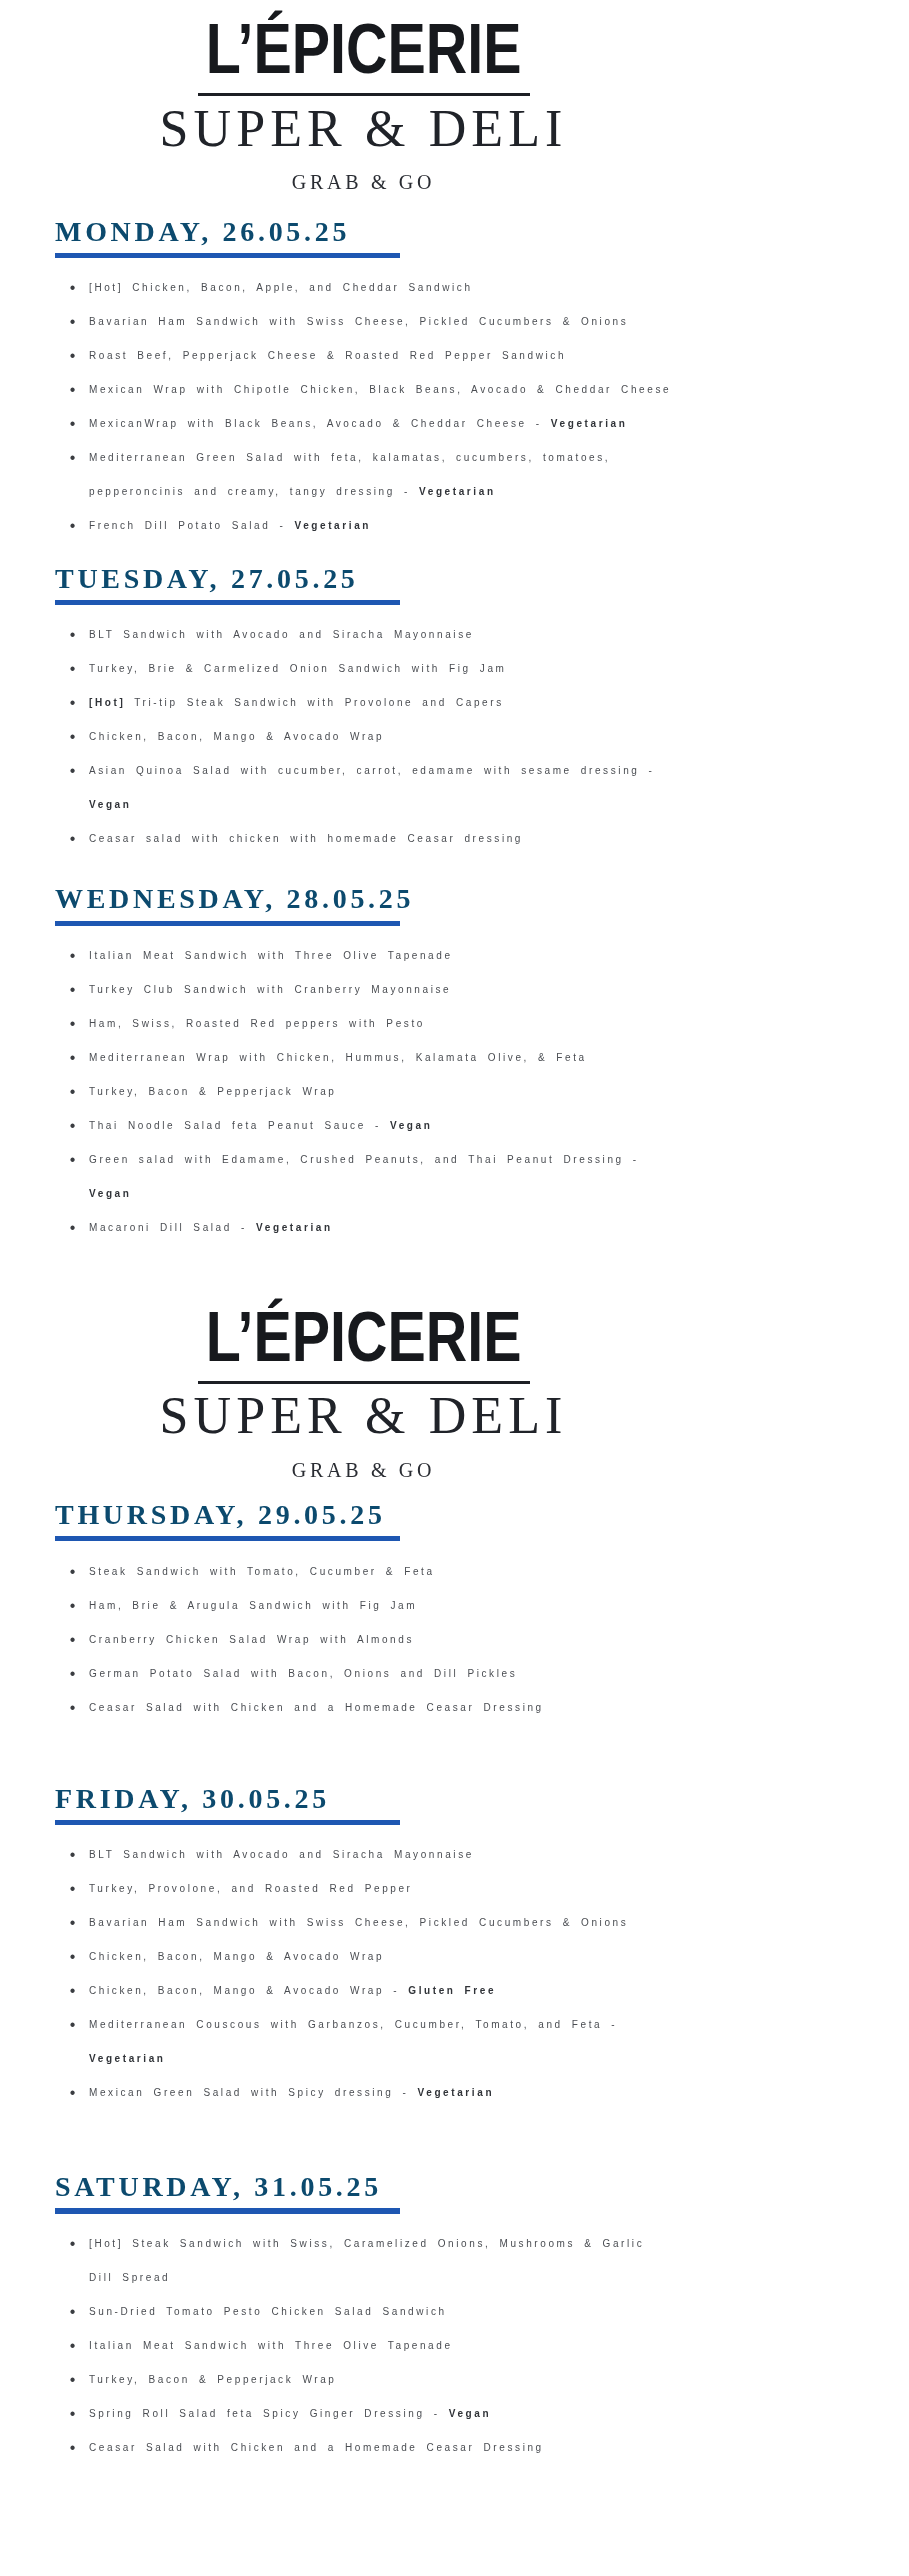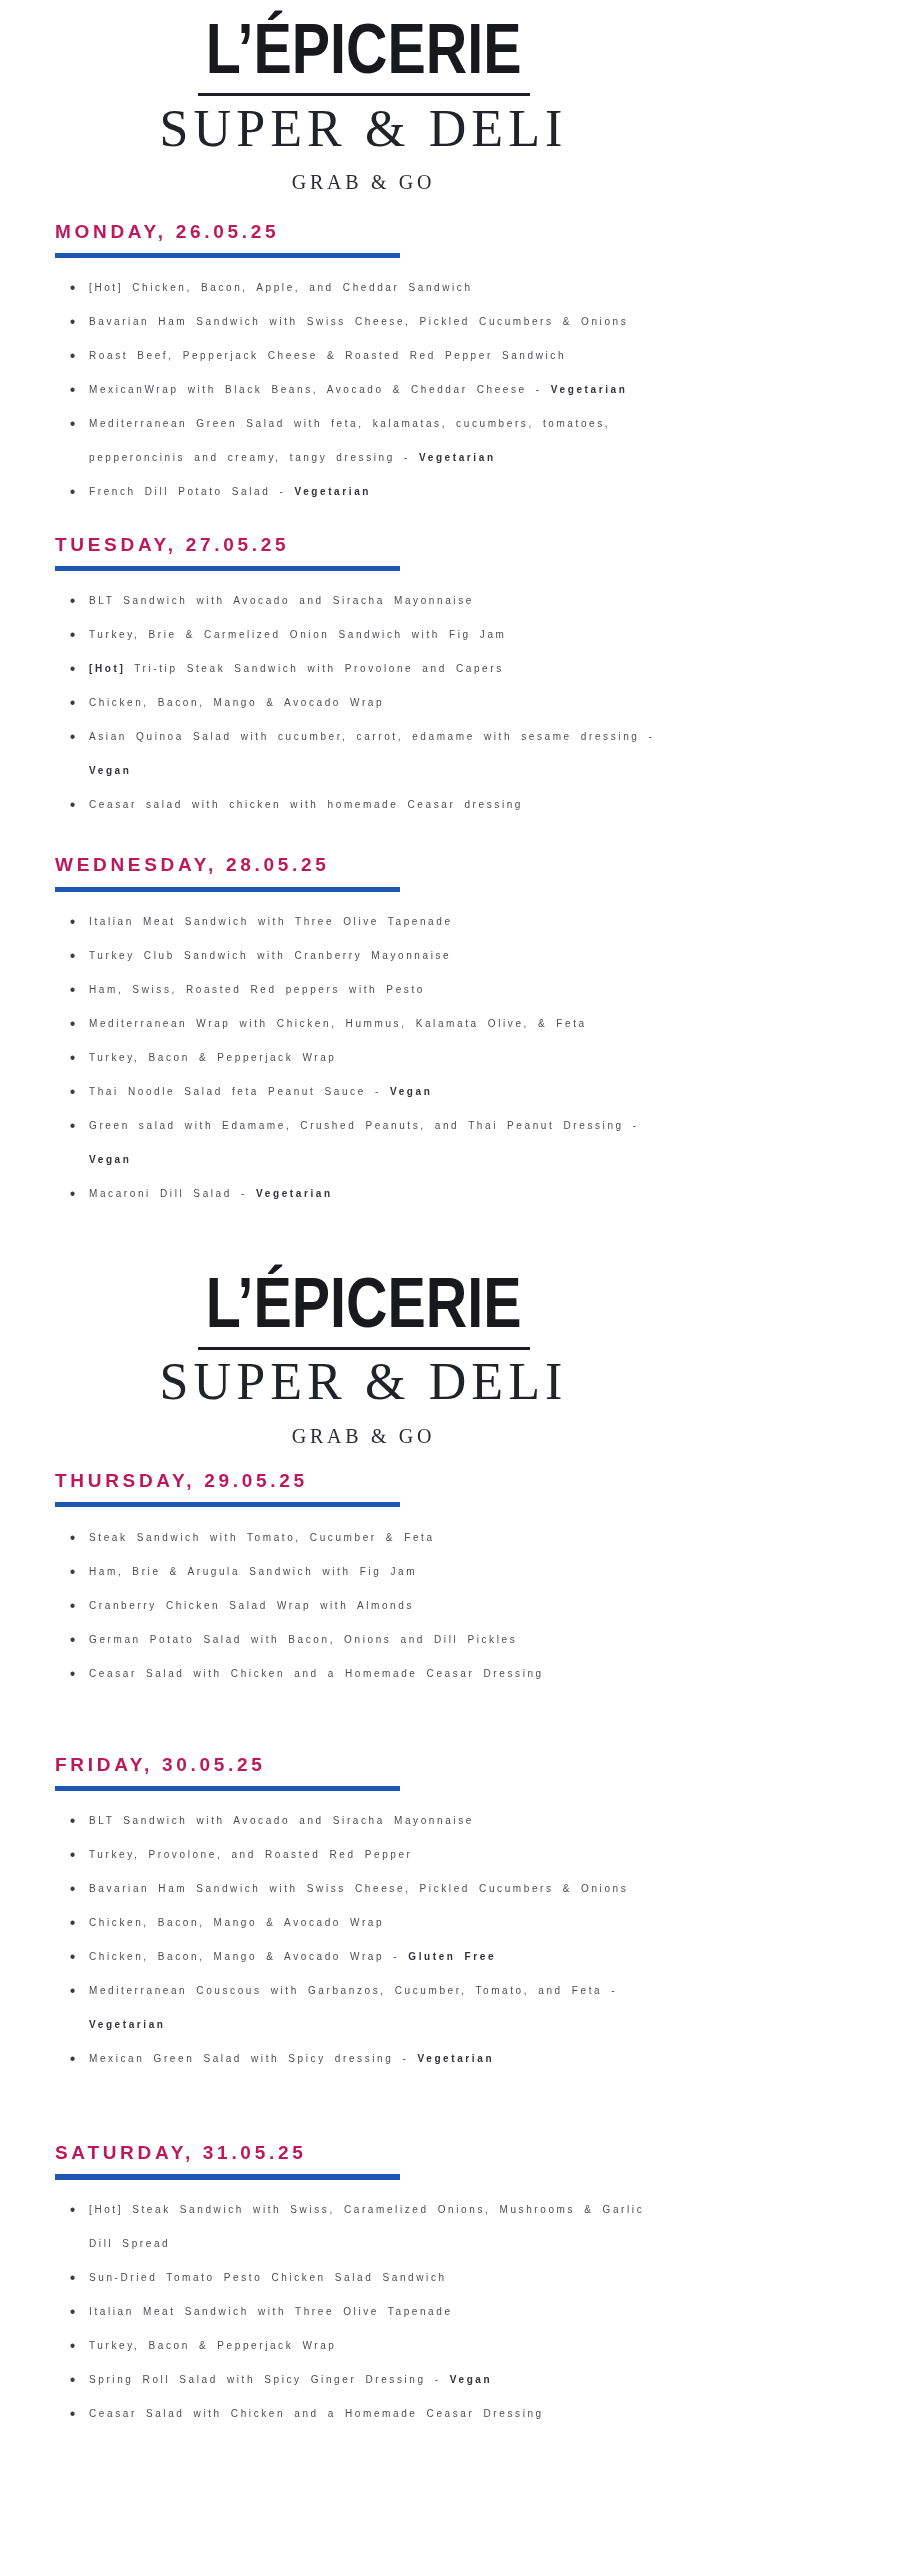--- a/index.html
+++ b/index.html
@@ -55,26 +55,26 @@
   
   .day-section { text-align: left; }
   #sec-0 { margin-top: 22px; }
   #sec-1 { margin-top: 20.5px; }
   #sec-2 { margin-top: 28px; }
   #sec-3 { margin-top: 17.6px; }
   #sec-4 { margin-top: 59px; }
   #sec-5 { margin-top: 62px; }
 
   .day-heading {
-    font-family: Liberation Sans, sans-serif;
+    font-family: Liberation Serif, serif;
     font-weight: 700;
-    font-size: 19px;
+    font-size: 28px;
     line-height: 29px;
     letter-spacing: 3.7px;
-    color: #be185d;
+    color: #0c4a6e;
     margin: 0;
     white-space: nowrap;
   }
   .day-rule {
     width: 345px; height: 5.1px;
     background: #1e57b2;
     margin-top: 7.3px;
   }
   .menu-list {
     list-style: none;
@@ -116,20 +116,21 @@
     <div class="logo-tag">GRAB &amp; GO</div>
   </header>
   <div id="sections-page-1">
       <section id="sec-0" class="day-section">
         <h2 class="day-heading">MONDAY, 26.05.25</h2>
         <div class="day-rule"></div>
         <ul class="menu-list">
           <li class="menu-item"><span class="seg">[Hot] Chicken, Bacon, Apple, and Cheddar Sandwich</span></li>
           <li class="menu-item"><span class="seg">Bavarian Ham Sandwich with Swiss Cheese, Pickled Cucumbers &amp; Onions</span></li>
           <li class="menu-item"><span class="seg">Roast Beef, Pepperjack Cheese &amp; Roasted Red Pepper Sandwich</span></li>
+          <li class="menu-item"><span class="seg">Mexican Wrap with Chipotle Chicken, Black Beans, Avocado &amp; Cheddar Cheese</span></li>
           <li class="menu-item"><span class="seg">MexicanWrap with Black Beans, Avocado &amp; Cheddar Cheese - </span><span class="seg bold">Vegetarian</span></li>
           <li class="menu-item"><span class="seg">Mediterranean Green Salad with feta, kalamatas, cucumbers, tomatoes, pepperoncinis and creamy, tangy dressing - </span><span class="seg bold">Vegetarian</span></li>
           <li class="menu-item"><span class="seg">French Dill Potato Salad - </span><span class="seg bold">Vegetarian</span></li>
         </ul>
       </section>
       <section id="sec-1" class="day-section">
         <h2 class="day-heading">TUESDAY, 27.05.25</h2>
         <div class="day-rule"></div>
         <ul class="menu-list">
           <li class="menu-item"><span class="seg">BLT Sandwich with Avocado and Siracha Mayonnaise</span></li>
@@ -190,19 +191,19 @@
         </ul>
       </section>
       <section id="sec-5" class="day-section">
         <h2 class="day-heading">SATURDAY, 31.05.25</h2>
         <div class="day-rule"></div>
         <ul class="menu-list">
           <li class="menu-item"><span class="seg">[Hot] Steak Sandwich with Swiss, Caramelized Onions, Mushrooms &amp; Garlic Dill Spread</span></li>
           <li class="menu-item"><span class="seg">Sun-Dried Tomato Pesto Chicken Salad Sandwich</span></li>
           <li class="menu-item"><span class="seg">Italian Meat Sandwich with Three Olive Tapenade</span></li>
           <li class="menu-item"><span class="seg">Turkey, Bacon &amp; Pepperjack Wrap</span></li>
-          <li class="menu-item"><span class="seg">Spring Roll Salad with Spicy Ginger Dressing - </span><span class="seg bold">Vegan</span></li>
+          <li class="menu-item"><span class="seg">Spring Roll Salad feta Spicy Ginger Dressing - </span><span class="seg bold">Vegan</span></li>
           <li class="menu-item"><span class="seg">Ceasar Salad with Chicken and a Homemade Ceasar Dressing</span></li>
         </ul>
       </section>
     </div>
 </div>
 
 
 </body></html>

